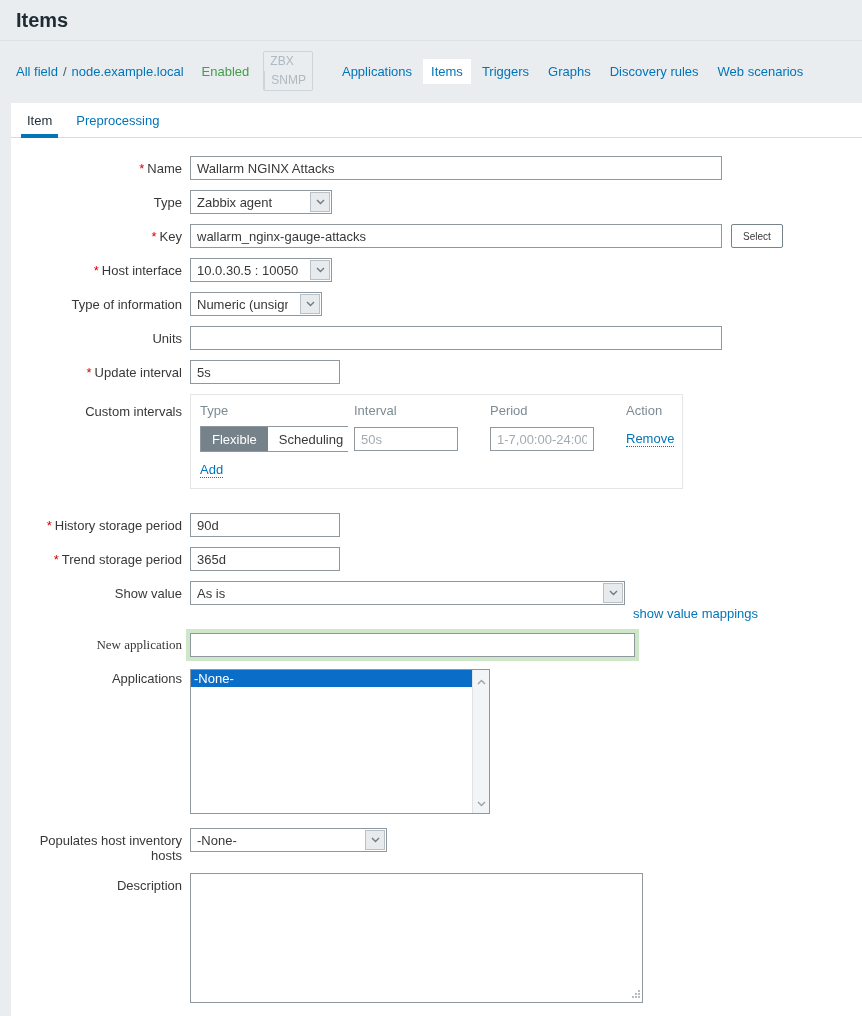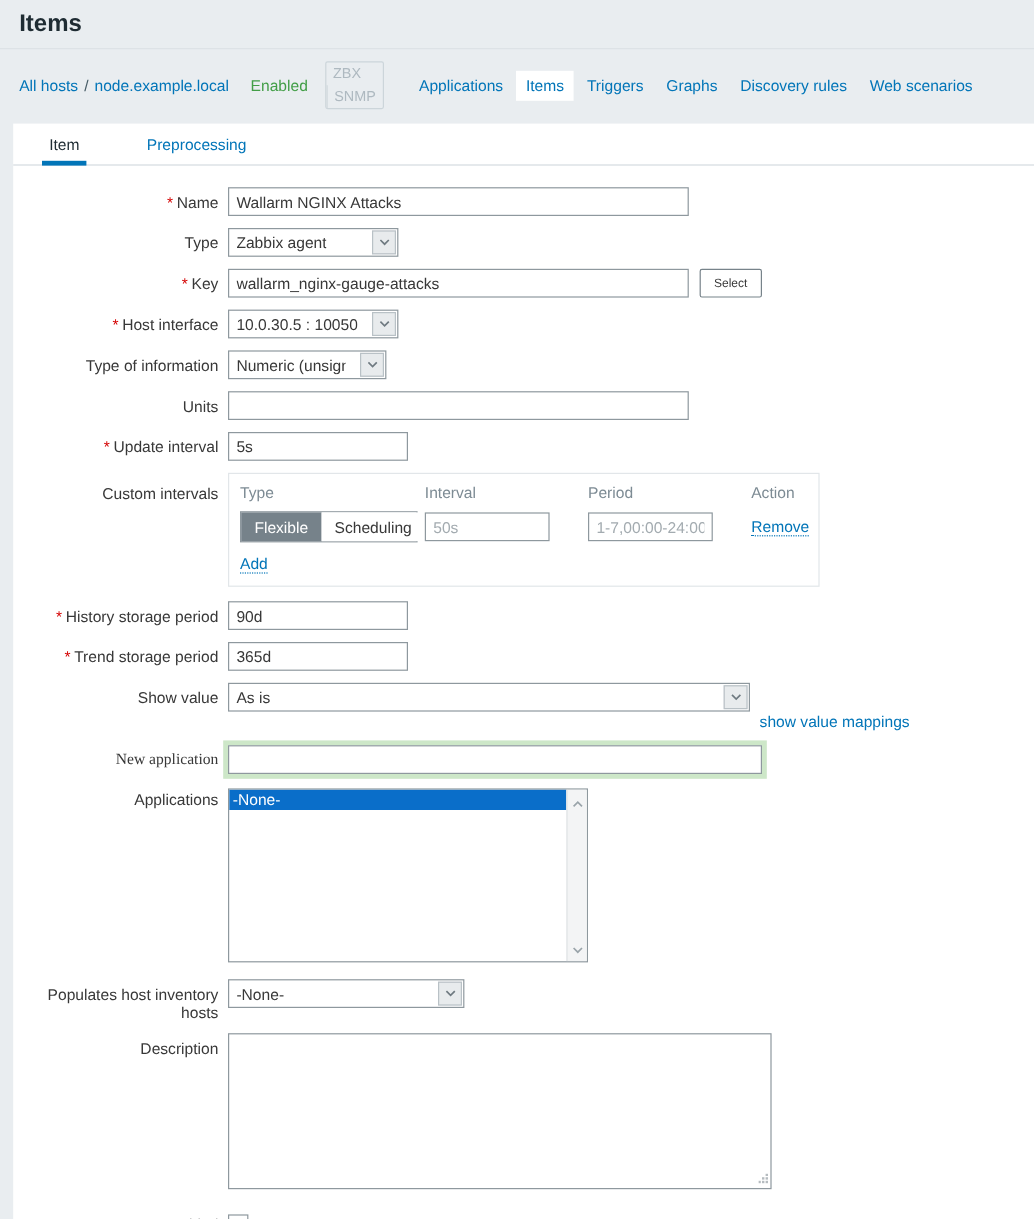--- a/index.html
+++ b/index.html
@@ -50,22 +50,21 @@
 
   
   .panel {
     margin-left: 11px;
     background: #ffffff;
     height: 930px;
   }
   .tab-bar {
     display: flex;
     border-bottom: 1px solid #d5dbdf;
-    padding-left: 18px;
-    gap: 32px;
+    padding-left: 4px;
   }
   .tab {
     padding: 10px 12px 9px 12px;
     position: relative;
     color: #0275b8;
   }
   .tab.active { color: #1f2c33; }
   .tab.active::after {
     content: "";
     position: absolute;
@@ -96,21 +95,21 @@
     height: 24px;
     border: 1px solid #8e989e;
     padding: 0 6px;
     font-family: "Liberation Sans", sans-serif;
     font-size: 13px;
     color: #383838;
     background: #fff;
   }
   input[type="text"]::placeholder { color: #a3abb0; opacity: 1; }
 
-  .w-big { width: 384px; }
+  .w-big { width: 532px; }
   .w-small { width: 150px; }
 
   
   .select {
     display: inline-flex;
     align-items: center;
     justify-content: space-between;
     height: 24px;
     border: 1px solid #8e989e;
     background: #fff;
@@ -285,21 +284,21 @@
   }
 </style>
 </head>
 <body>
 
 <div class="page-header">
   <div class="page-title">Items</div>
 </div>
 
 <div class="crumb-row">
-  <a class="crumb-link">All hosts</a>
+  <a class="crumb-link">All field</a>
   <span class="crumb-sep">/</span>
   <a class="crumb-link">node.example.local</a>
   <span class="host-status">Enabled</span>
   <span class="badge-group">
     <span class="badge">ZBX</span>
     <span class="badge">SNMP</span>
 
   </span>
   <span class="nav-links">
     <a class="nav-link">Applications</a>
@@ -392,21 +391,21 @@
 
     <div class="form-row">
       <div class="form-label">
         <span class="req">*</span><span>Update interval</span>
       </div>
       <div class="form-field">
         <input type="text" class="w-small" value="5s" style="">
       </div>
     </div>
 
-    <div class="form-row" style="margin-bottom:12px">
+    <div class="form-row" style="margin-bottom:24px">
       <div class="form-label" style="padding-top:10px"><span>Custom intervals</span></div>
       <div class="form-field">
         <div class="intervals-box">
           <div class="intervals-grid">
             <div class="col-head">Type</div>
             <div class="col-head">Interval</div>
             <div class="col-head">Period</div>
             <div class="col-head">Action</div>
 
             <div>

